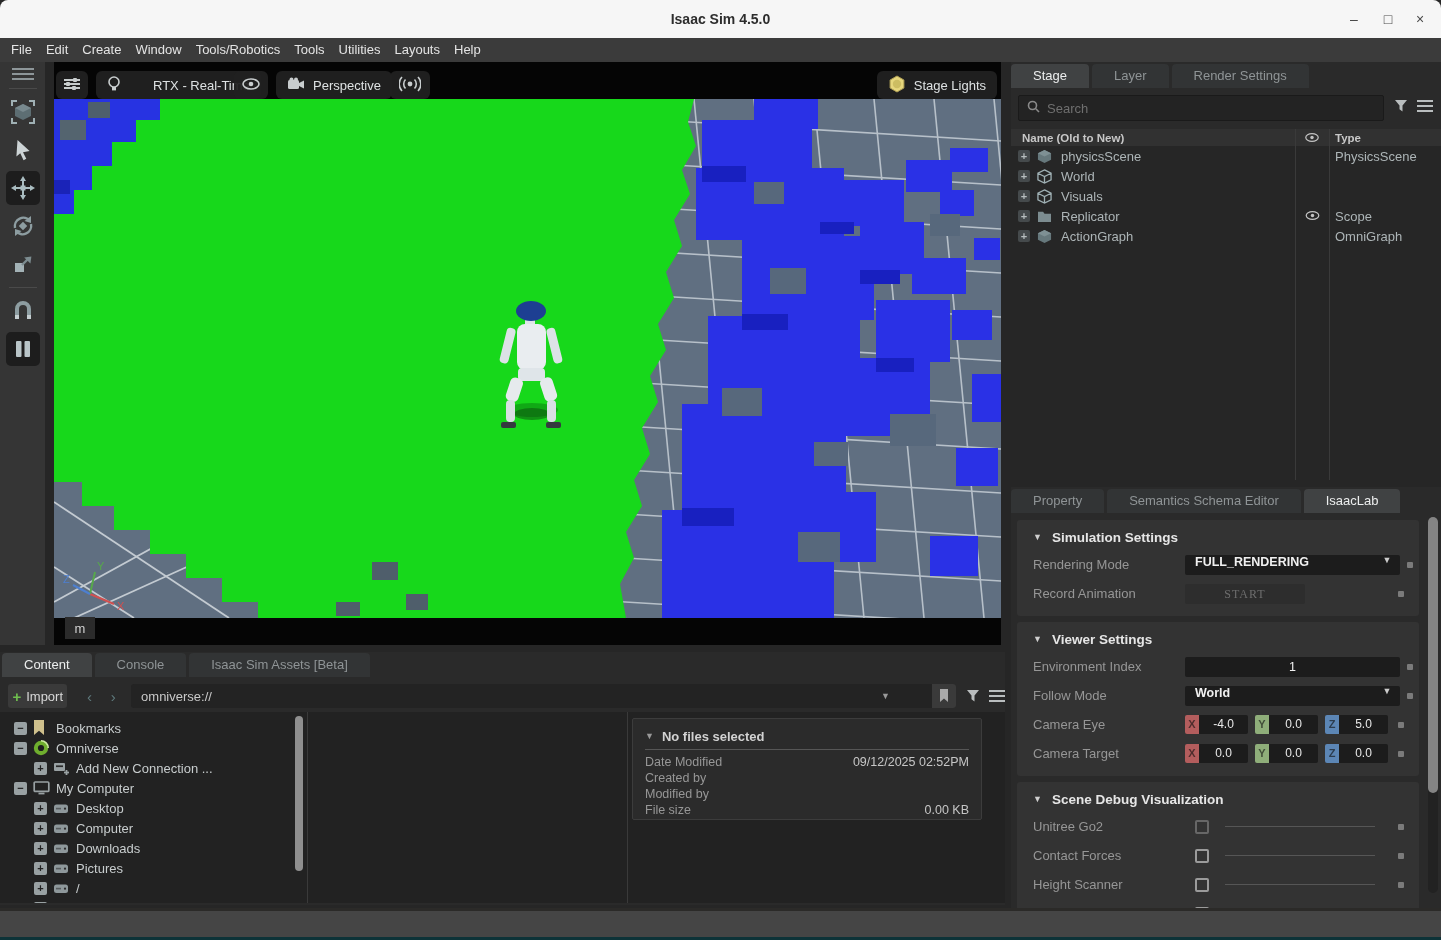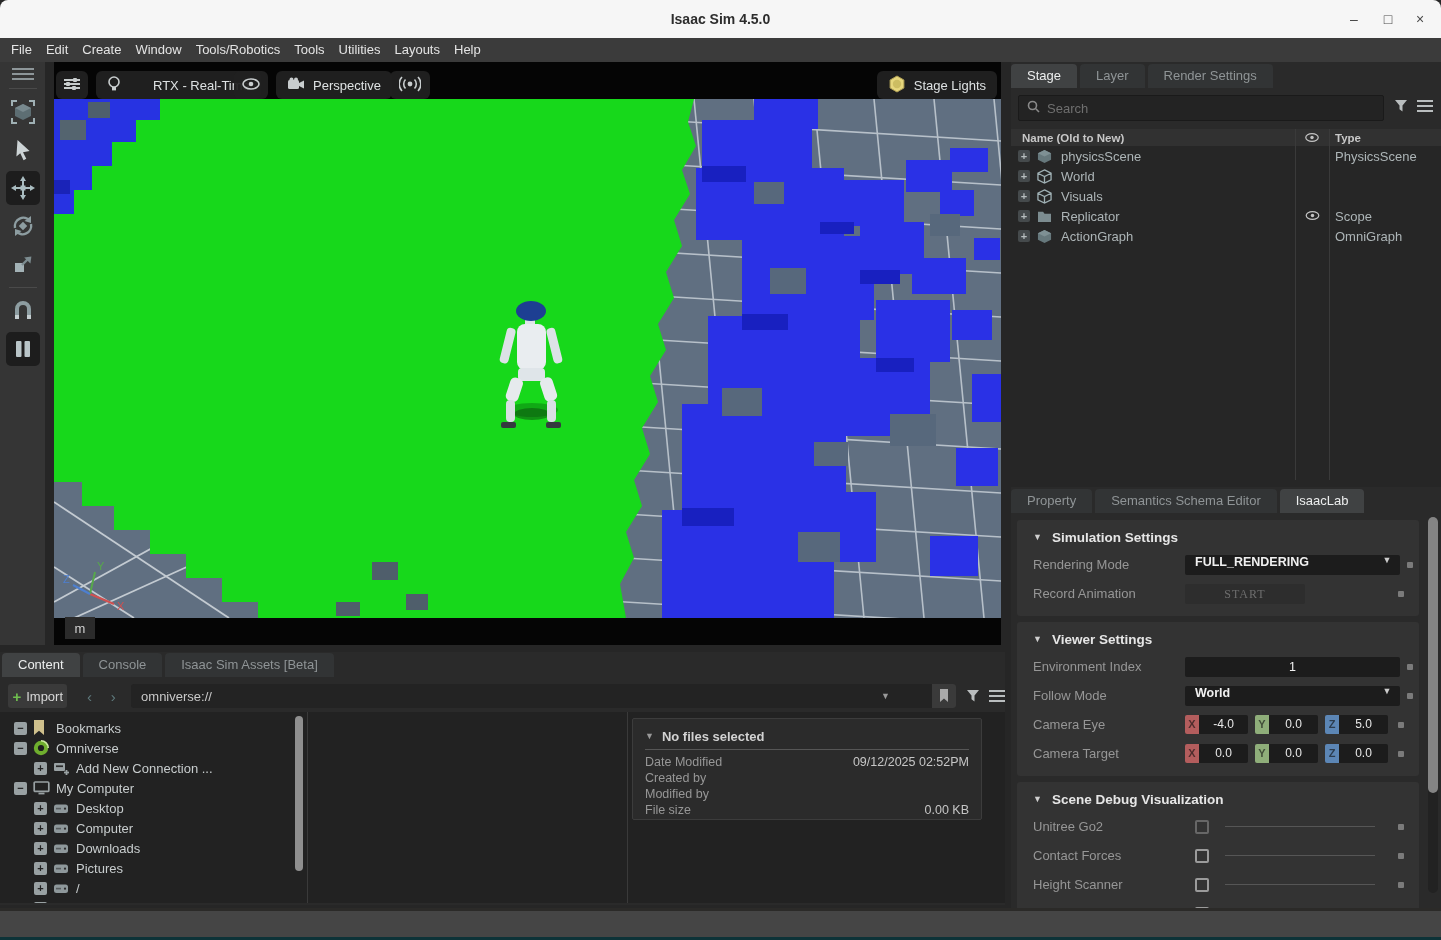--- a/index.html
+++ b/index.html
@@ -32,21 +32,21 @@
   #grip { margin-top:6px; margin-bottom:4px; display:flex; flex-direction:column; gap:3px; }
   #grip span { display:block; width:22px; height:2px; background:#8d9699; }
   
   #viewport { position:absolute; left:54px; top:62px; width:947px; height:583px; background:#000; }
   .vbtn { position:absolute; top:9px; height:28px; background:rgba(33,33,33,.94);
     border-radius:6px; display:flex; align-items:center; gap:8px; padding:0 11px;
     color:#dde1e2; font-size:13px; z-index:5; }
   .vbtn.iconic { padding:0; justify-content:center; }
   
   .tabrow { display:flex; gap:3px; }
-  .tab { height:24px; line-height:24px; padding:0 16px; background:#323435;
+  .tab { height:24px; line-height:24px; padding:0 22px; background:#323435;
     color:#8f9496; font-size:13px; border-radius:4px 4px 0 0; white-space:nowrap; }
   .tab.active { background:#404243; color:#eceeee; }
   
   #stage-panel { position:absolute; left:1011px; top:62px; width:430px; height:418px;
     background:#2a2a2a; }
   #stage-panel .tabrow { padding-top:2px; }
   #stage-search-row { position:absolute; left:0; top:32px; width:430px; height:28px; }
   #stage-search { position:absolute; left:7px; top:1px; width:366px; height:26px;
     background:#232323; border:1px solid #1a1a1a; border-radius:2px;
     display:flex; align-items:center; padding:0 8px; gap:7px; }

